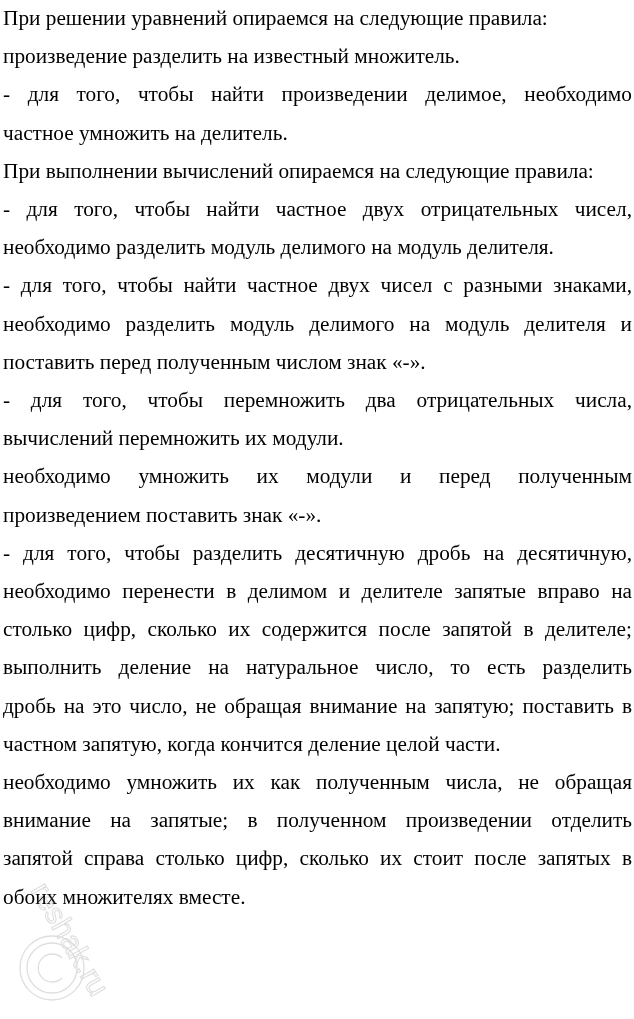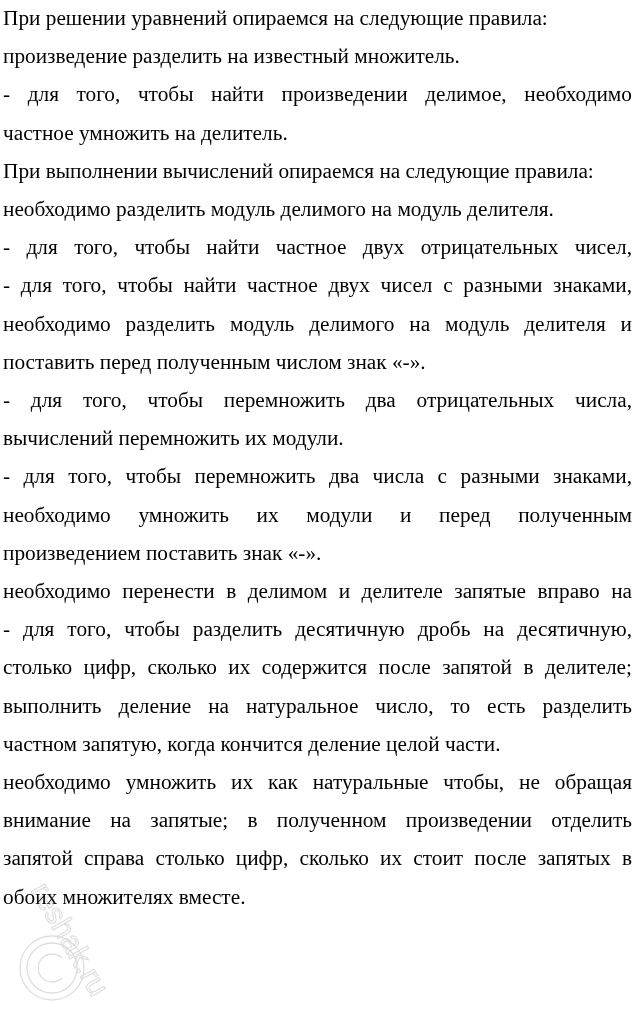--- a/index.html
+++ b/index.html
@@ -35,51 +35,51 @@
   <p class="p">
     <span class="line">- для того, чтобы найти произведении делимое, необходимо</span>
     <span class="line last">частное умножить на делитель.</span>
   </p>
 
   <p class="p">
     <span class="line last">При выполнении вычислений опираемся на следующие правила:</span>
   </p>
 
   <p class="p">
+    <span class="line">- для того, чтобы найти частное двух отрицательных чисел,</span>
     <span class="line last">необходимо разделить модуль делимого на модуль делителя.</span>
-    <span class="line">- для того, чтобы найти частное двух отрицательных чисел,</span>
   </p>
 
   <p class="p">
     <span class="line">- для того, чтобы найти частное двух чисел с разными знаками,</span>
     <span class="line">необходимо разделить модуль делимого на модуль делителя и</span>
     <span class="line last">поставить перед полученным числом знак «-».</span>
   </p>
 
   <p class="p">
     <span class="line">- для того, чтобы перемножить два отрицательных числа,</span>
     <span class="line last">вычислений перемножить их модули.</span>
   </p>
 
   <p class="p">
-    <span class="line">- для того, чтобы перемножить два числа с разными знаками,</span>
     <span class="line">необходимо умножить их модули и перед полученным</span>
     <span class="line last">произведением поставить знак «-».</span>
   </p>
 
   <p class="p">
+    <span class="line">- для того, чтобы разделить десятичную дробь на десятичную,</span>
     <span class="line">необходимо перенести в делимом и делителе запятые вправо на</span>
-    <span class="line">- для того, чтобы разделить десятичную дробь на десятичную,</span>
     <span class="line">столько цифр, сколько их содержится после запятой в делителе;</span>
     <span class="line">выполнить деление на натуральное число, то есть разделить</span>
+    <span class="line">дробь на это число, не обращая внимание на запятую; поставить в</span>
     <span class="line last">частном запятую, когда кончится деление целой части.</span>
   </p>
 
   <p class="p">
-    <span class="line">необходимо умножить их как натуральные чтобы, не обращая</span>
+    <span class="line">необходимо умножить их как полученным числа, не обращая</span>
     <span class="line">внимание на запятые; в полученном произведении отделить</span>
     <span class="line">запятой справа столько цифр, сколько их стоит после запятых в</span>
     <span class="line last">обоих множителях вместе.</span>
   </p>
 </div>
 
 <svg class="watermark" viewBox="0 0 150 170">
   <g fill="none" stroke="#8a8a8a" stroke-width="1.3">
     <circle cx="42" cy="118" r="32"></circle>
     <circle cx="42" cy="118" r="25"></circle>

